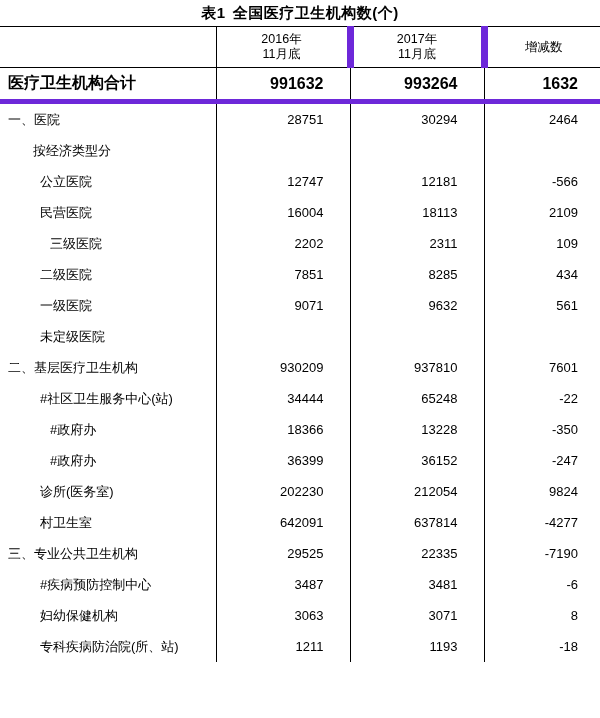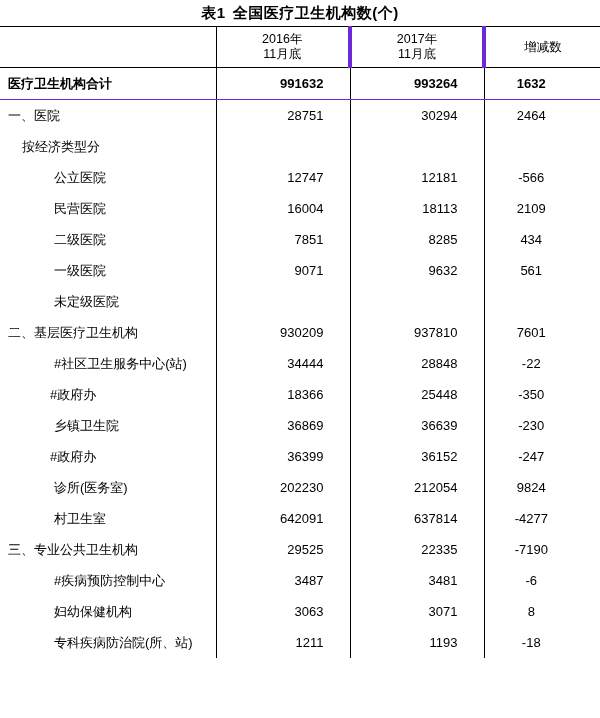--- a/index.html
+++ b/index.html
@@ -53,21 +53,21 @@
   .hdr-row th {
     height: 40px;
     border-top: 1.5px solid #000;
     border-bottom: 1.5px solid #000;
   }
   .hdr-blank {
     border-left: none;
     border-right: 1px solid #000;
   }
   .hdr-cell {
-    border-right: 4px solid #6d28d9;
+    border-right: 7px solid #6d28d9;
     text-align: center;
     line-height: 15px;
     color: #000;
   }
   .hdr-cell.last { border-right: none; }
   .hdr-cell .l1 { display: block; }
   .hdr-cell .l2 { display: block; }
 
   tbody td {
     height: 31px;
@@ -82,31 +82,30 @@
     overflow: hidden;
   }
   td.num {
     text-align: right;
     padding-right: 26px;
     border-right: 1px solid #000;
   }
   td.num.last {
     border-right: none;
     padding-right: 22px;
-    text-align: center;
   }
   tr.total td {
     font-weight: bold;
-    font-size: 13px;
-    border-bottom: 1px solid #6d28d9;
+    font-size: 16px;
+    border-bottom: 5px solid #6d28d9;
   }
   tr.total td.label { font-weight: bold; }
   .ind0 { padding-left: 8px; }
-  .ind1 { padding-left: 22px; }
-  .ind2 { padding-left: 54px; }
+  .ind1 { padding-left: 33px; }
+  .ind2 { padding-left: 40px; }
   .ind3 { padding-left: 50px; }
   .bold { font-weight: bold; }
 </style>
 </head>
 <body>
 
 <div class="page">
 
   <div class="title-bar">
     <span class="t-num">表1</span>
@@ -159,20 +158,26 @@
           <td class="num">12181</td>
           <td class="num last">-566</td>
         </tr>
         <tr>
           <td class="label ind2">民营医院</td>
           <td class="num">16004</td>
           <td class="num">18113</td>
           <td class="num last">2109</td>
         </tr>
         <tr>
+          <td class="label ind3">三级医院</td>
+          <td class="num">2202</td>
+          <td class="num">2311</td>
+          <td class="num last">109</td>
+        </tr>
+        <tr>
           <td class="label ind2">二级医院</td>
           <td class="num">7851</td>
           <td class="num">8285</td>
           <td class="num last">434</td>
         </tr>
         <tr>
           <td class="label ind2">一级医院</td>
           <td class="num">9071</td>
           <td class="num">9632</td>
           <td class="num last">561</td>
@@ -185,34 +190,28 @@
         </tr>
         <tr>
           <td class="label ind0">二、基层医疗卫生机构</td>
           <td class="num">930209</td>
           <td class="num">937810</td>
           <td class="num last">7601</td>
         </tr>
         <tr>
           <td class="label ind2">#社区卫生服务中心(站)</td>
           <td class="num">34444</td>
-          <td class="num">28848</td>
+          <td class="num">65248</td>
           <td class="num last">-22</td>
         </tr>
         <tr>
           <td class="label ind3">#政府办</td>
           <td class="num">18366</td>
-          <td class="num">25448</td>
+          <td class="num">13228</td>
           <td class="num last">-350</td>
-        </tr>
-        <tr>
-          <td class="label ind2">乡镇卫生院</td>
-          <td class="num">36869</td>
-          <td class="num">36639</td>
-          <td class="num last">-230</td>
         </tr>
         <tr>
           <td class="label ind3">#政府办</td>
           <td class="num">36399</td>
           <td class="num">36152</td>
           <td class="num last">-247</td>
         </tr>
         <tr>
           <td class="label ind2">诊所(医务室)</td>
           <td class="num">202230</td>

